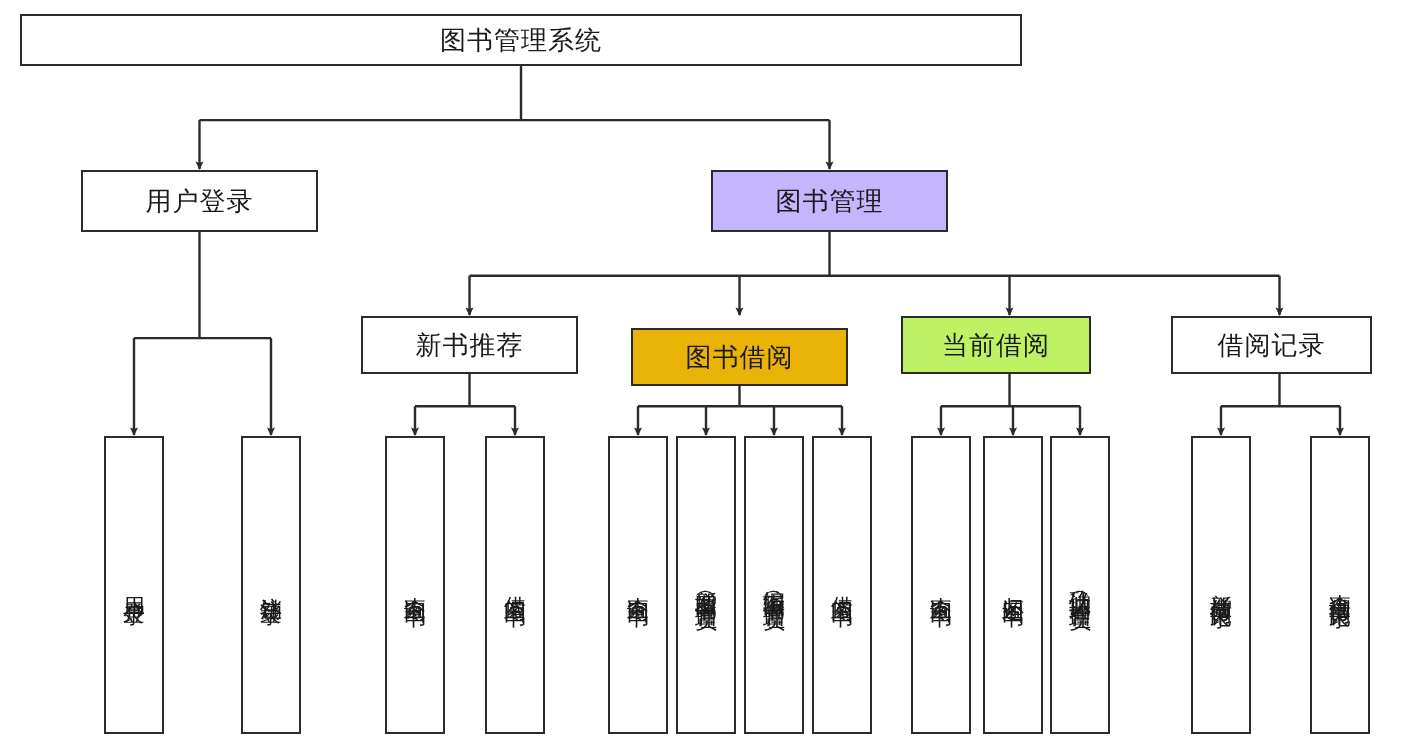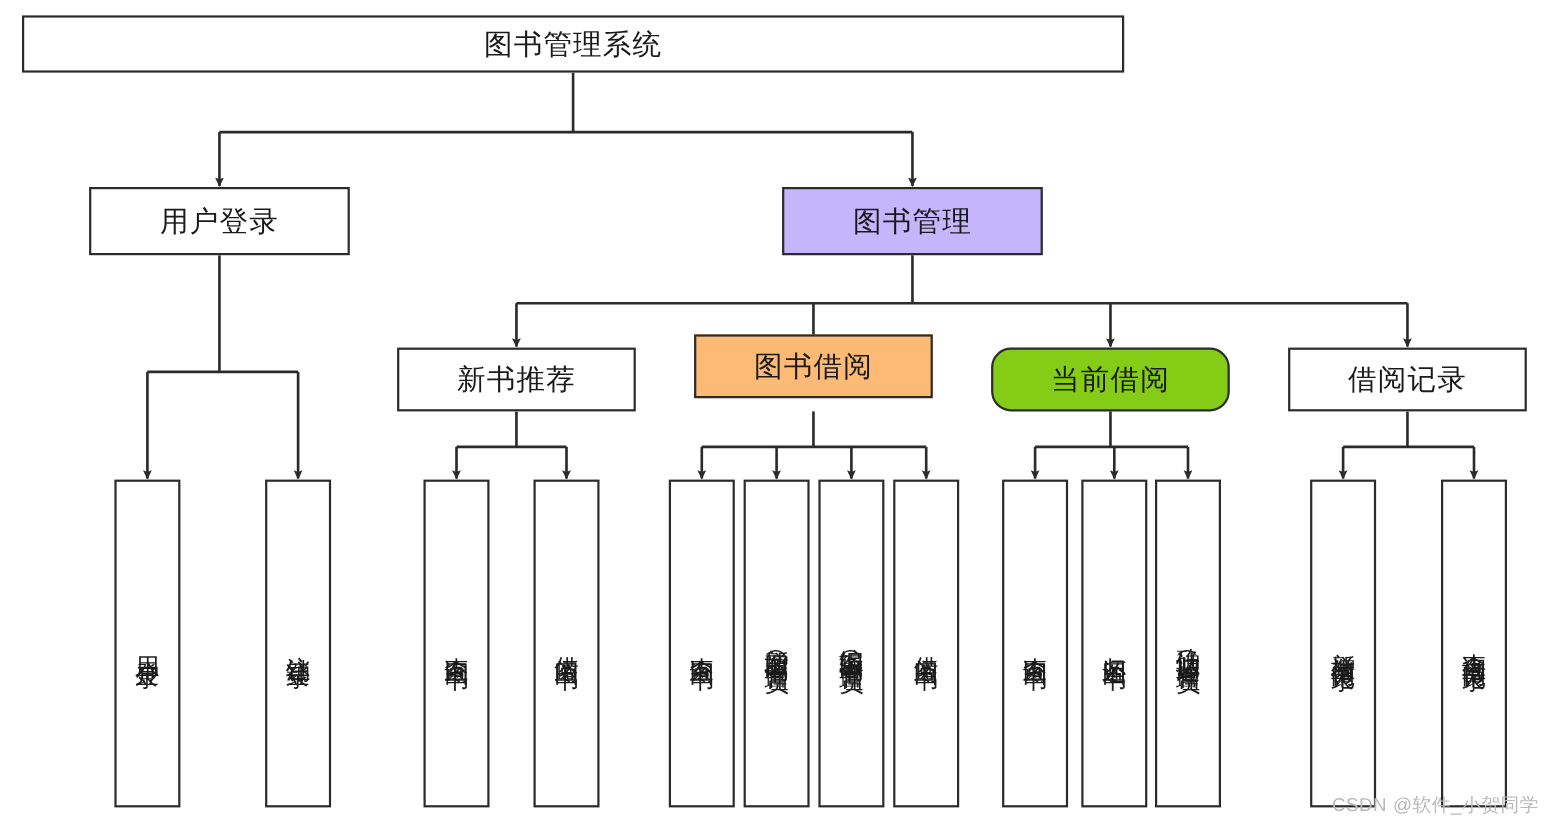--- a/index.html
+++ b/index.html
@@ -116,27 +116,27 @@
       </div>
       <div class="node h" style="left: 81px; top: 170px; width: 237px; height: 62px; border-color: rgb(43, 43, 43); background: rgb(255, 255, 255);">
         <span class="htext">用户登录</span>
       </div>
       <div class="node h" style="left: 711px; top: 170px; width: 237px; height: 62px; border-color: rgb(43, 43, 43); background: #c4b5fd;">
         <span class="htext">图书管理</span>
       </div>
       <div class="node h" style="left: 361px; top: 316px; width: 217px; height: 58px; border-color: rgb(43, 43, 43); background: rgb(255, 255, 255); text-align: right;">
         <span class="htext">新书推荐</span>
       </div>
-      <div class="node h" style="left: 631px; top: 304px; width: 217px; height: 58px; border-color: rgb(43, 43, 43); background: #fdba74;">
+      <div class="node h" style="left: 631px; top: 328px; width: 217px; height: 58px; border-color: rgb(43, 43, 43); background: #eab308;">
         <span class="htext">图书借阅</span>
       </div>
-      <div class="node h" style="left: 901px; top: 316px; width: 217px; height: 58px; border-color: rgb(43, 43, 43); background: #84cc16; border-radius: 18px;">
+      <div class="node h" style="left: 901px; top: 316px; width: 190px; height: 58px; border-color: rgb(43, 43, 43); background: #bef264;">
         <span class="htext">当前借阅</span>
       </div>
-      <div class="node h" style="left: 1171px; top: 316px; width: 217px; height: 58px; border-color: rgb(43, 43, 43); background: rgb(255, 255, 255);">
+      <div class="node h" style="left: 1171px; top: 316px; width: 201px; height: 58px; border-color: rgb(43, 43, 43); background: rgb(255, 255, 255);">
         <span class="htext">借阅记录</span>
       </div>
       <div class="node v" style="left: 104px; top: 436px; width: 60px; height: 298px; border-color: rgb(43, 43, 43); background: rgb(255, 255, 255);">
         <span class="vtext">用户登录</span>
       </div>
       <div class="node v" style="left: 241px; top: 436px; width: 60px; height: 298px; border-color: rgb(43, 43, 43); background: rgb(255, 255, 255);">
         <span class="vtext">注销登录</span>
       </div>
       <div class="node v" style="left: 385px; top: 436px; width: 60px; height: 298px; border-color: rgb(43, 43, 43); background: rgb(255, 255, 255);">
         <span class="vtext">查询图书</span>
@@ -166,14 +166,13 @@
         <span class="vtext">确认归还（管理员）</span>
       </div>
       <div class="node v" style="left: 1191px; top: 436px; width: 60px; height: 298px; border-color: rgb(43, 43, 43); background: rgb(255, 255, 255);">
         <span class="vtext">新增借阅记录</span>
       </div>
       <div class="node v" style="left: 1310px; top: 436px; width: 60px; height: 298px; border-color: rgb(43, 43, 43); background: rgb(255, 255, 255);">
         <span class="vtext">查询借阅记录</span>
       </div>
     </div>
 
-  <div class="watermark">CSDN @软件_小贺同学</div>
 </div>
 
 </body></html>

